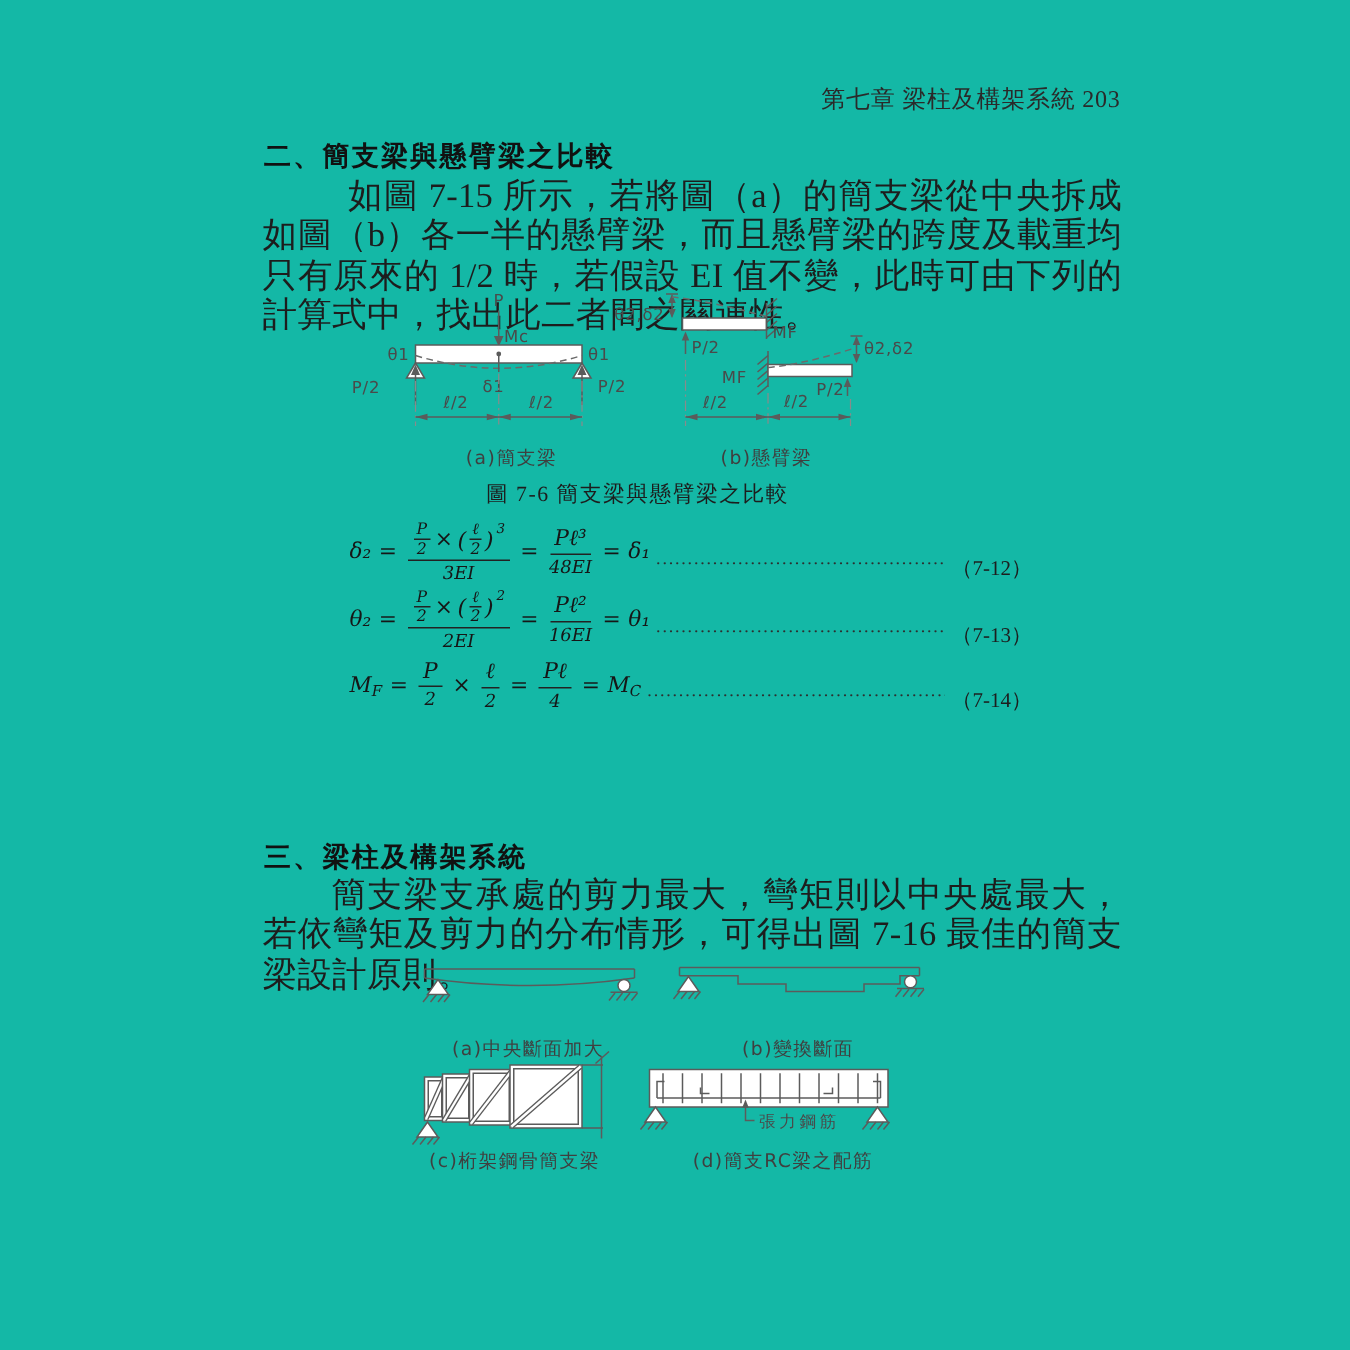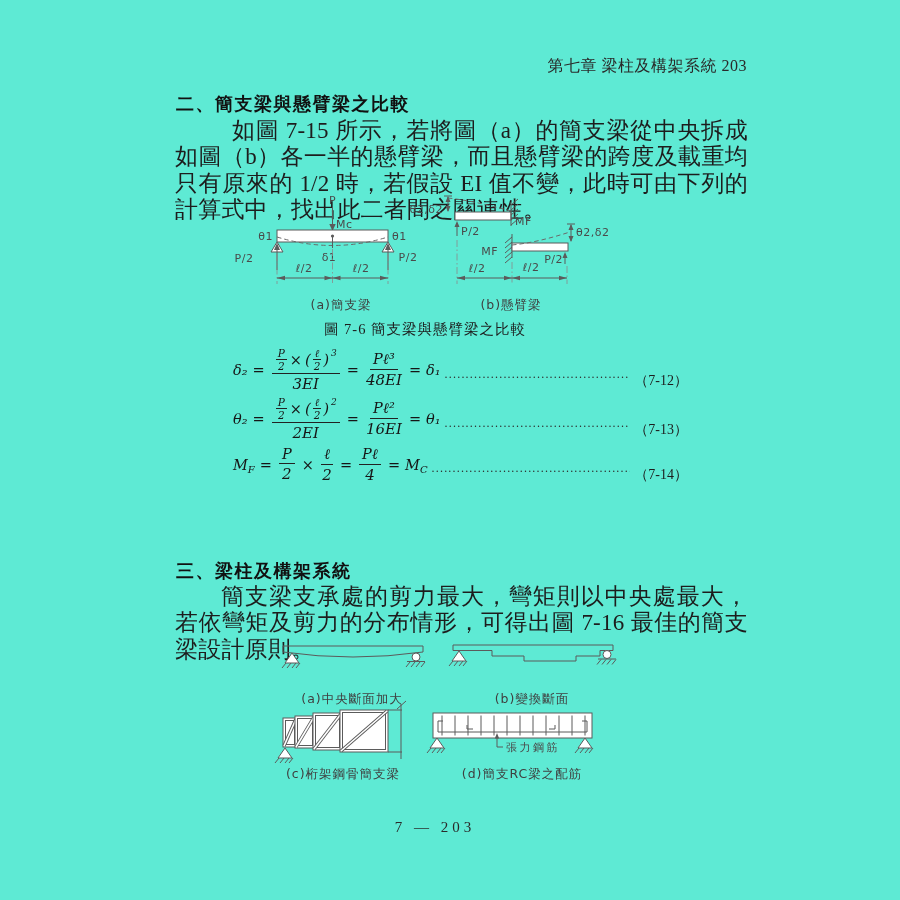--- a/index.html
+++ b/index.html
@@ -1,17 +1,17 @@
 <!DOCTYPE html>
 <html><head>
 <meta charset="utf-8">
 <style>
   html,body { margin:0; padding:0; background:#ffffff; }
   .page {
-    position:relative; width:900px; height:900px; background:#5eead4; overflow:hidden;
+    position:relative; width:900px; height:900px; background:#14b8a6; overflow:hidden;
     font-family:"Liberation Serif","DejaVu Serif",serif; color:#1f1f1f;
   }
   .hdr {
     position:absolute; top:56px; left:175px; width:572px; text-align:right;
     font-size:16px; letter-spacing:0.5px; color:#2a2a2a;
   }
   .sec-h {
     position:absolute; left:176px;
     font-family:Liberation Serif, serif; font-weight:bold;
     font-size:18px; letter-spacing:1.5px; color:#111;
@@ -58,21 +58,21 @@
   .eq-row { display:flex; align-items:center; margin-bottom:3px; }
   .eq-math {
     display:inline-flex; align-items:center;
     font-family:"DejaVu Serif","Liberation Serif",serif; font-style:italic;
     font-size:14.5px; color:#161616;
   }
   .mop { margin:0 5px; font-style:normal; }
   .mvar { white-space:nowrap; }
   .frac { display:inline-flex; flex-direction:column; align-items:center; vertical-align:middle; margin:0 2px; }
   .frac .fnum { display:inline-flex; align-items:center; border-bottom:1px solid #222; padding:0 3px 1px 3px; }
-  .frac .fden { padding-top:1px; font-size:15px; }
+  .frac .fden { padding-top:1px; font-size:12px; }
   .mini { font-size:10.5px; margin:0 1px; }
   .mini .fnum { padding:0 2px 0 2px; border-bottom:1px solid #222; }
   .mini .fden { font-size:10.5px; padding-top:0; }
   .paren { font-size:15px; margin:0 1px; }
   .exp { font-size:9px; margin-left:1px; transform:translateY(-7px); display:inline-block; }
   .msub { font-size:10px; transform:translateY(3px); display:inline-block; }
   .dots {
     flex:1; overflow:hidden; white-space:nowrap; font-size:12px; letter-spacing:1.2px;
     color:#2e2e2e; margin:0 4px; transform:translateY(4px);
   }
@@ -418,15 +418,14 @@
       <g>
         <polygon class="fillg" points="257,95 254.8,100.5 259.2,100.5"></polygon>
         <path class="st" d="M257 99 V109 H263"></path>
       </g>
       <text class="lbl" x="266" y="113" text-anchor="start" style="letter-spacing:2.5px">張力鋼筋</text>
       <text class="cap" x="282" y="140" text-anchor="middle">(d)簡支RC梁之配筋</text>
     </g>
   </svg>
 
 
-  <div class="footer">7 — 203</div>
 
 </div>
 
 </body></html>

